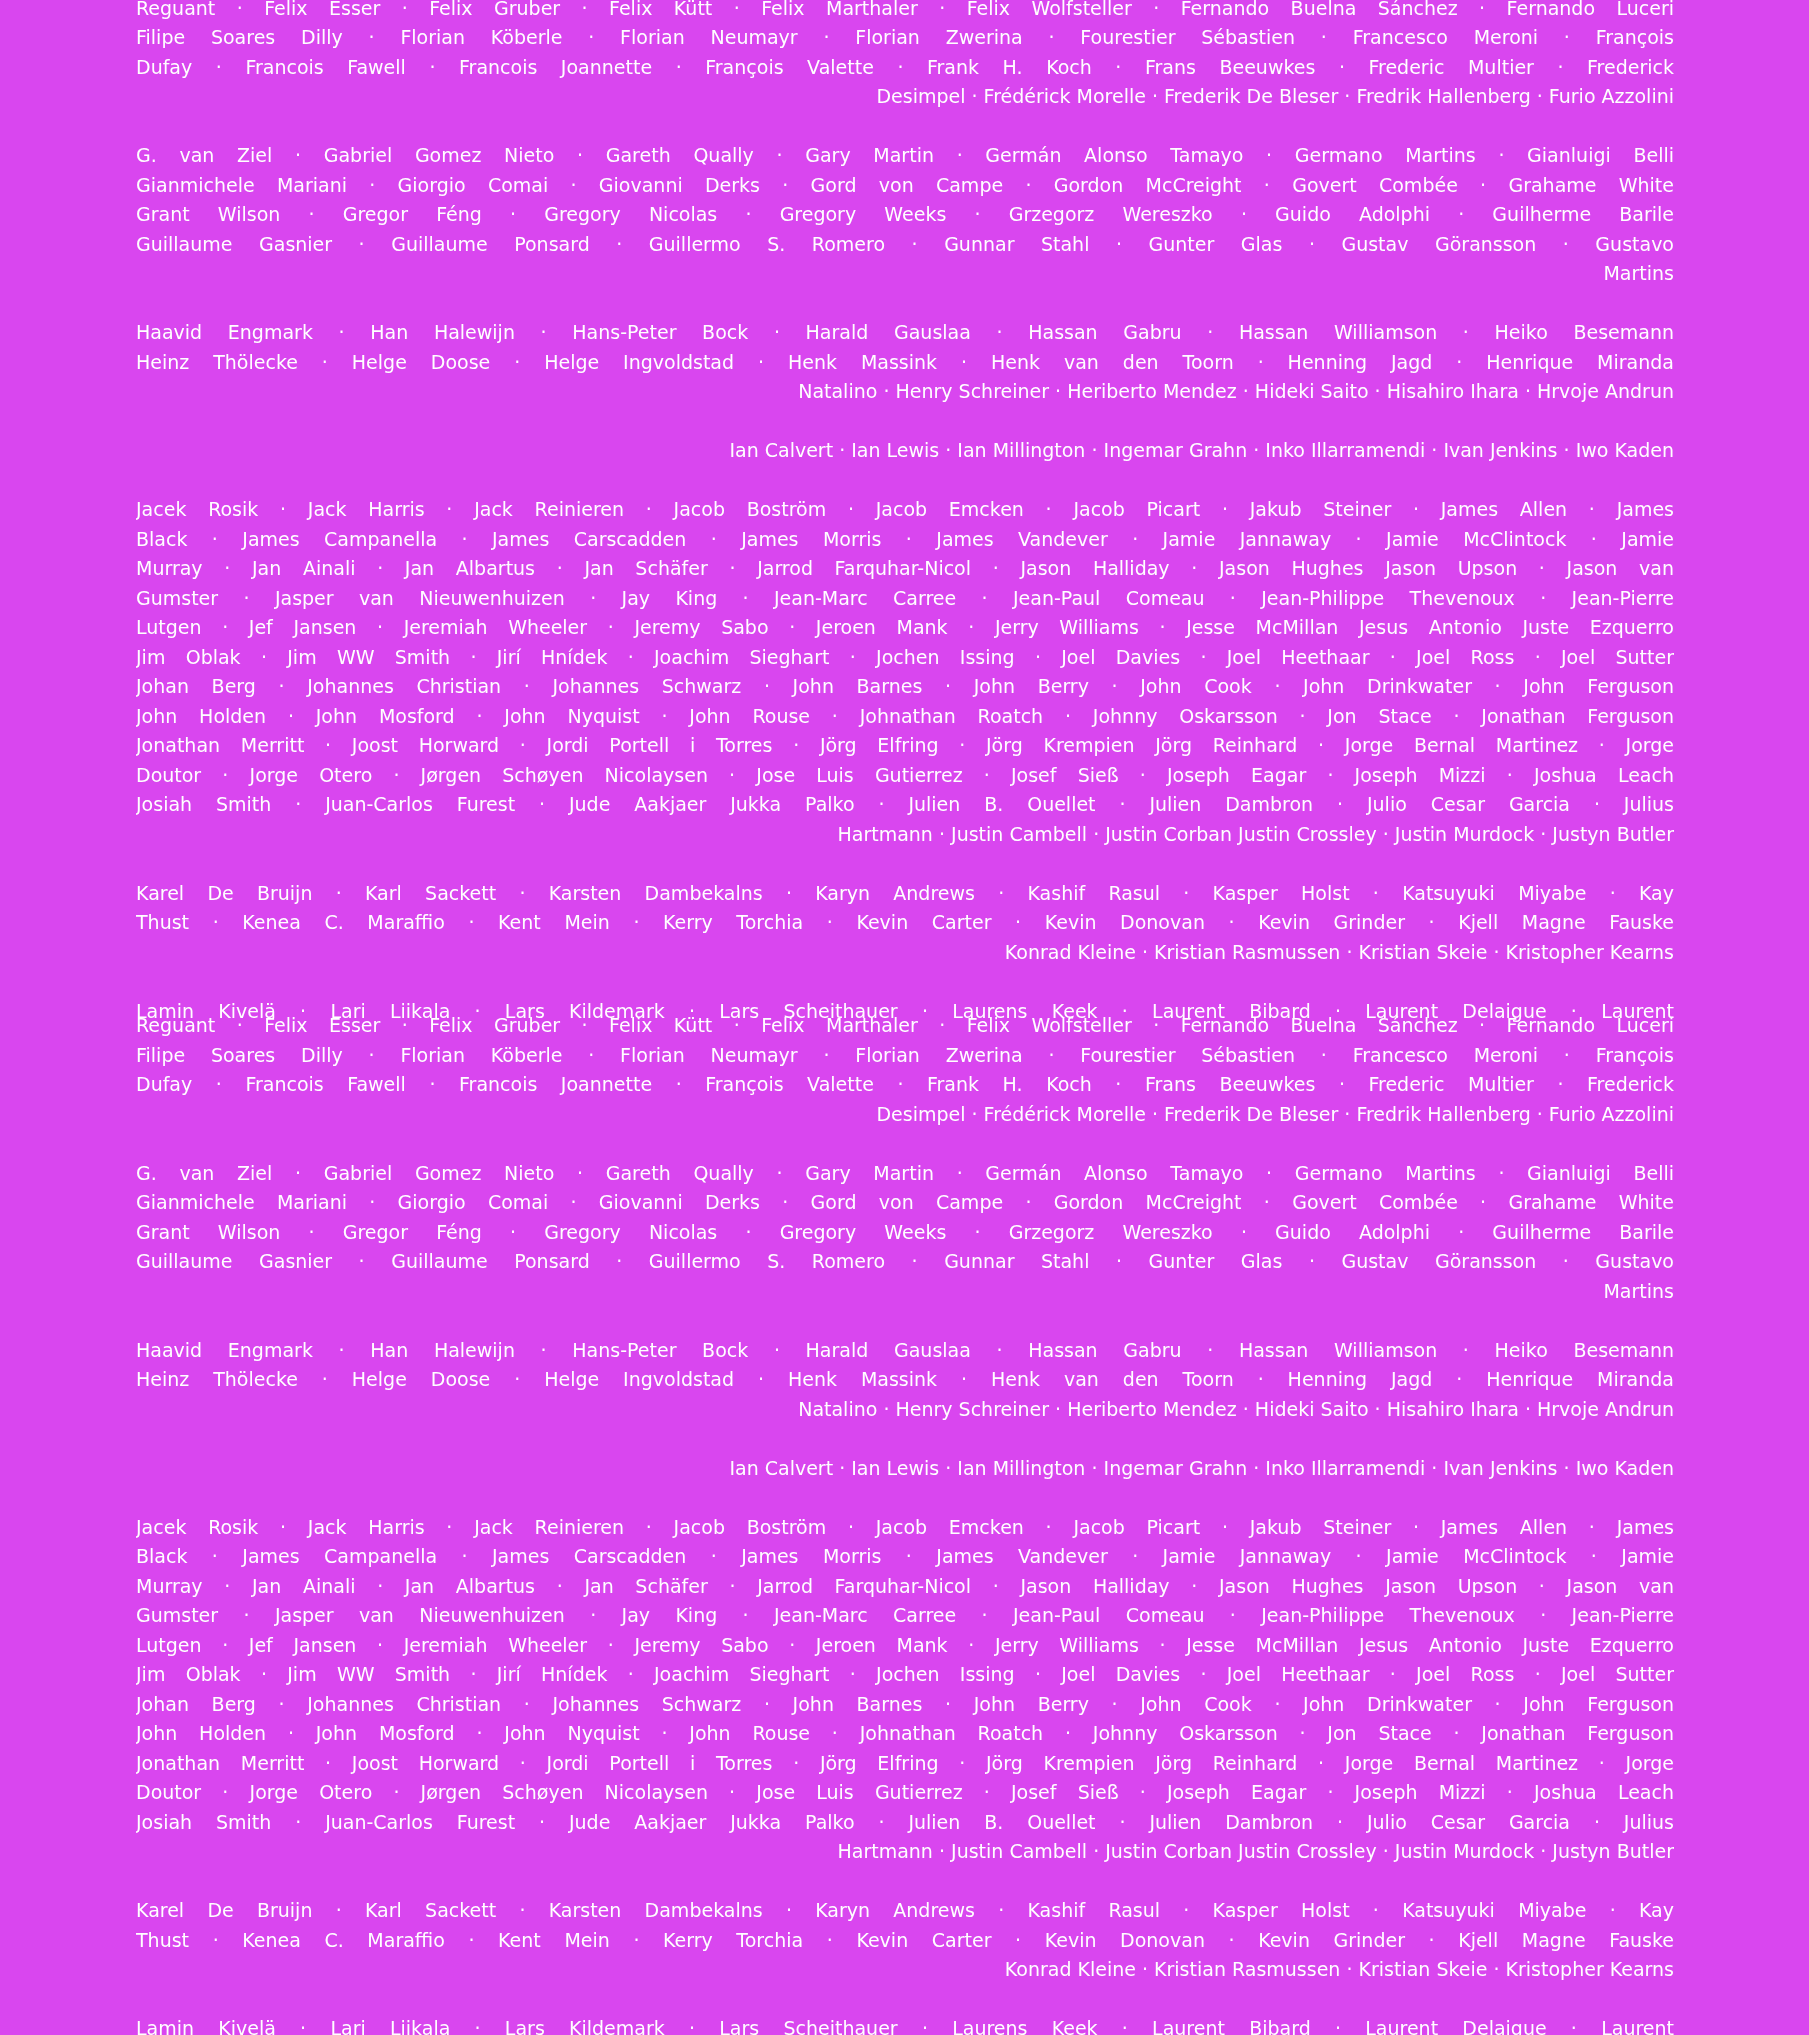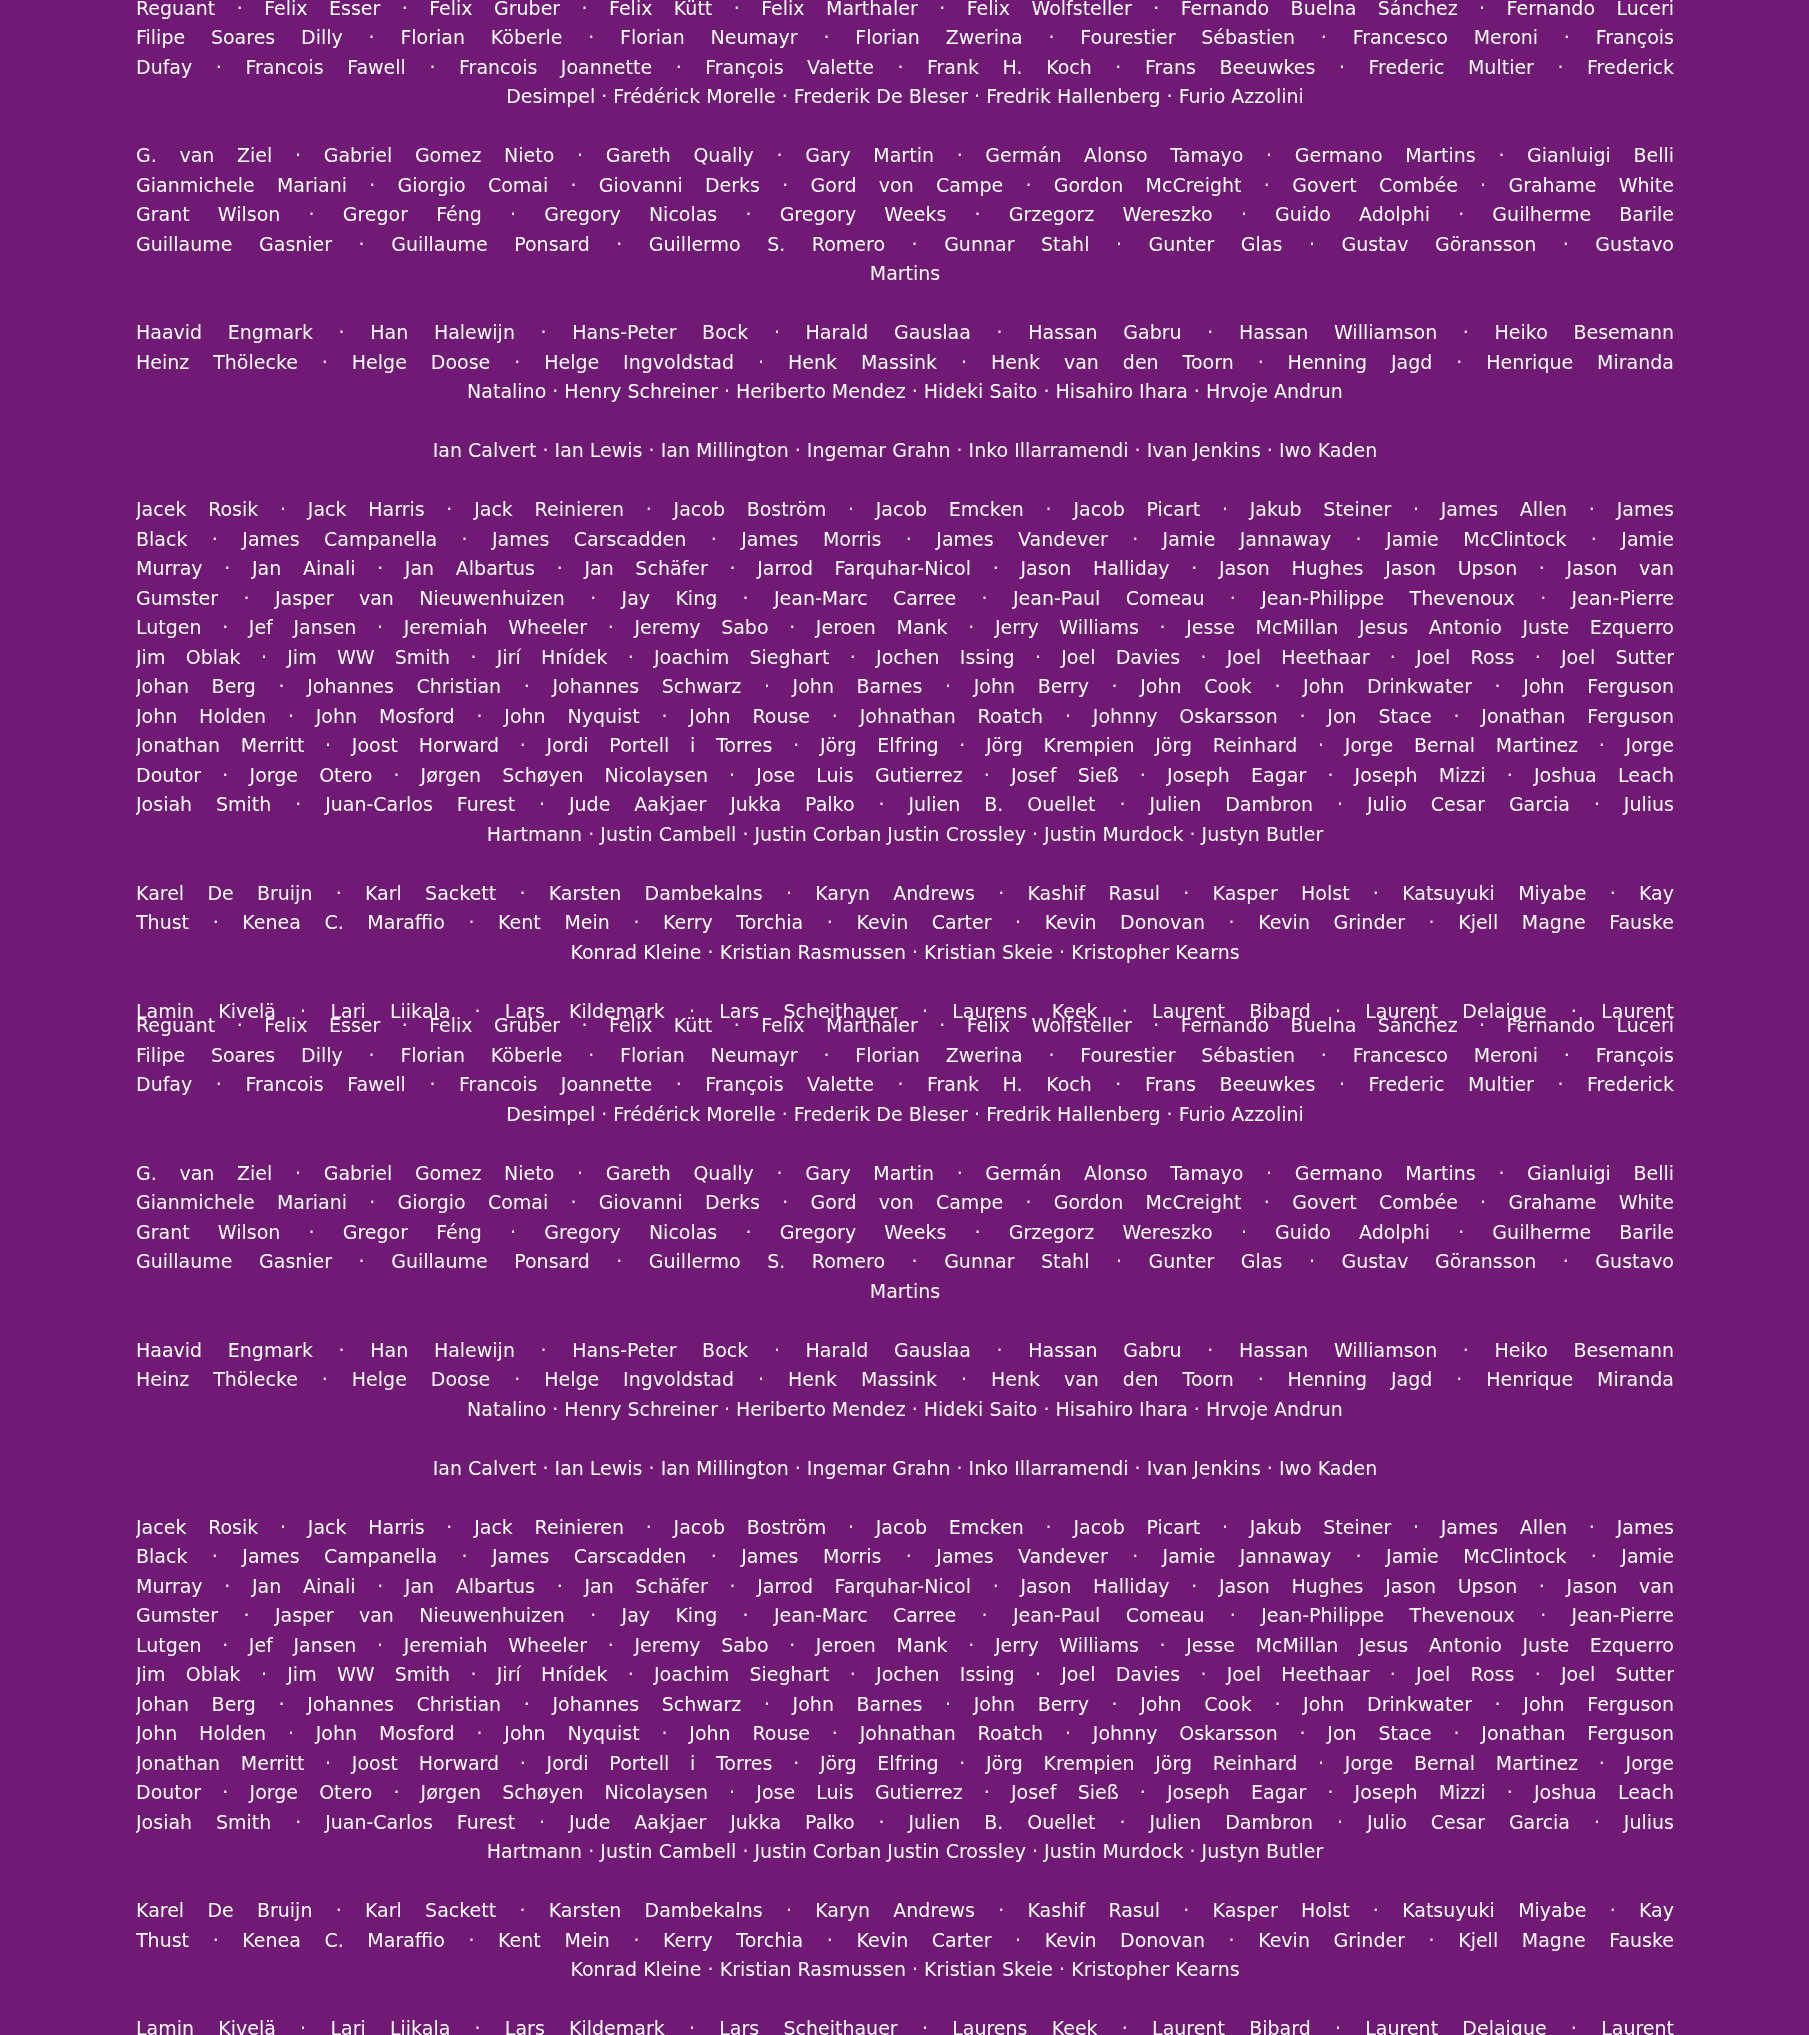--- a/index.html
+++ b/index.html
@@ -4,21 +4,21 @@
 <style>
   html, body {
     margin: 0;
     padding: 0;
     background: #000000;
   }
   .screen {
     position: relative;
     width: 1809px;
     height: 2035px;
-    background: #701a75;
+    background: #d946ef;
     overflow: hidden;
     font-family: "DejaVu Sans", sans-serif;
     color: #ffffff;
   }
   .credits-block {
     position: absolute;
     left: 136px;
     width: 1538px;
     font-size: 19px;
     line-height: 29.5px;
@@ -26,21 +26,21 @@
   }
   .credits-block.copy-1 { top: -6.3px; }
   .credits-block.copy-2 { top: 1011px; }
   .para {
     margin: 0 0 29.5px 0;
   }
   .line {
     height: 29.5px;
     overflow: hidden;
     white-space: normal;
-    text-align: center;
+    text-align: right;
   }
   .line.just {
     text-align: justify;
     text-align-last: justify;
   }
 </style>
 </head>
 <body>
 
 <div class="screen">

